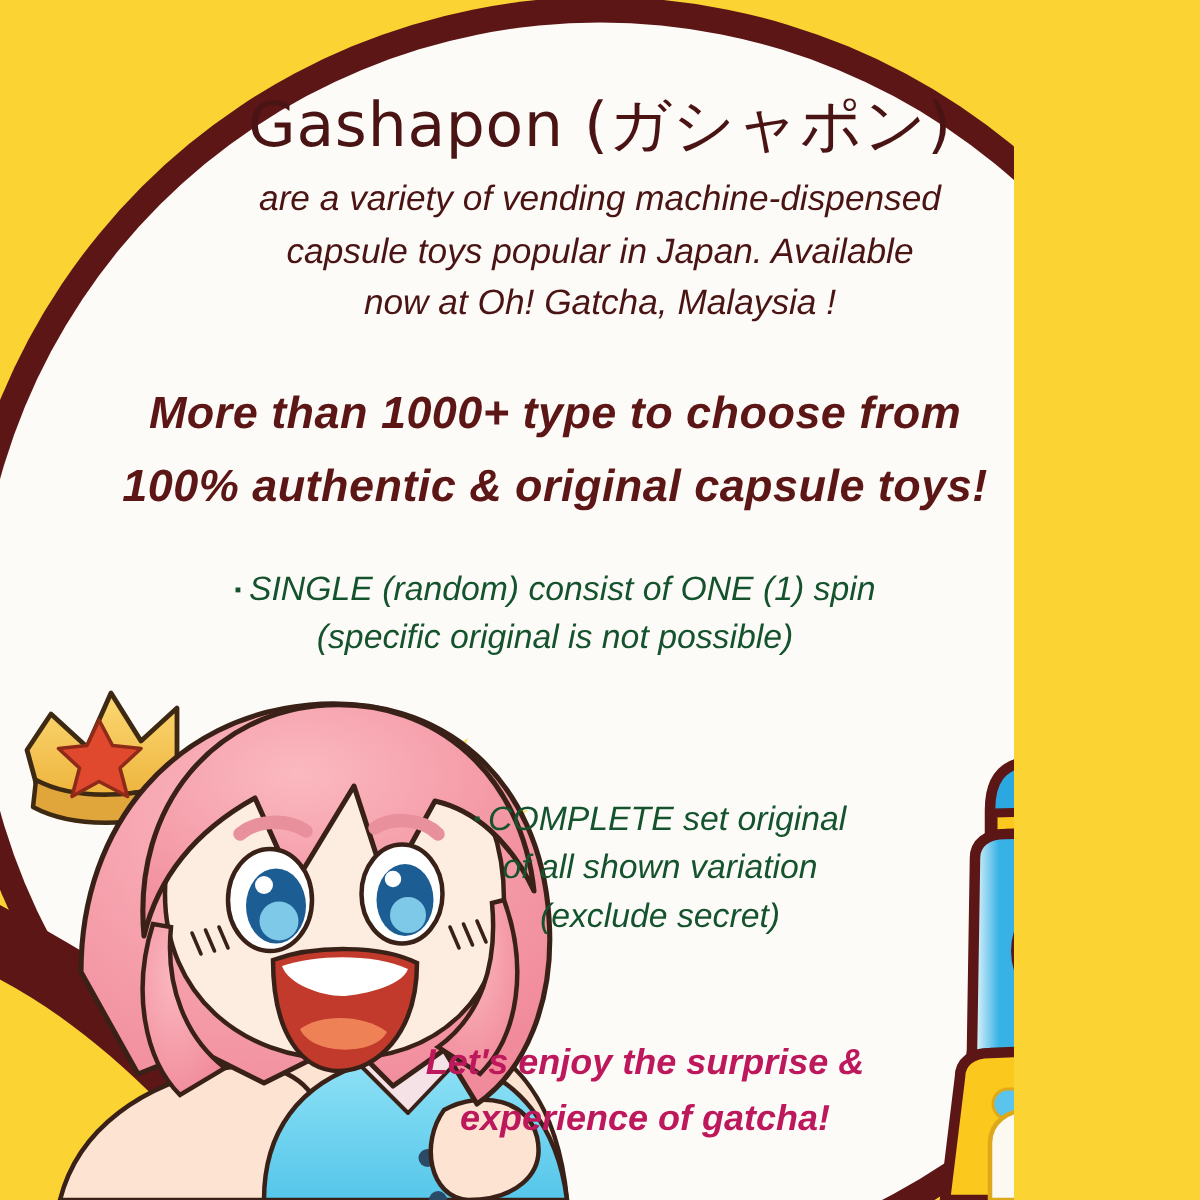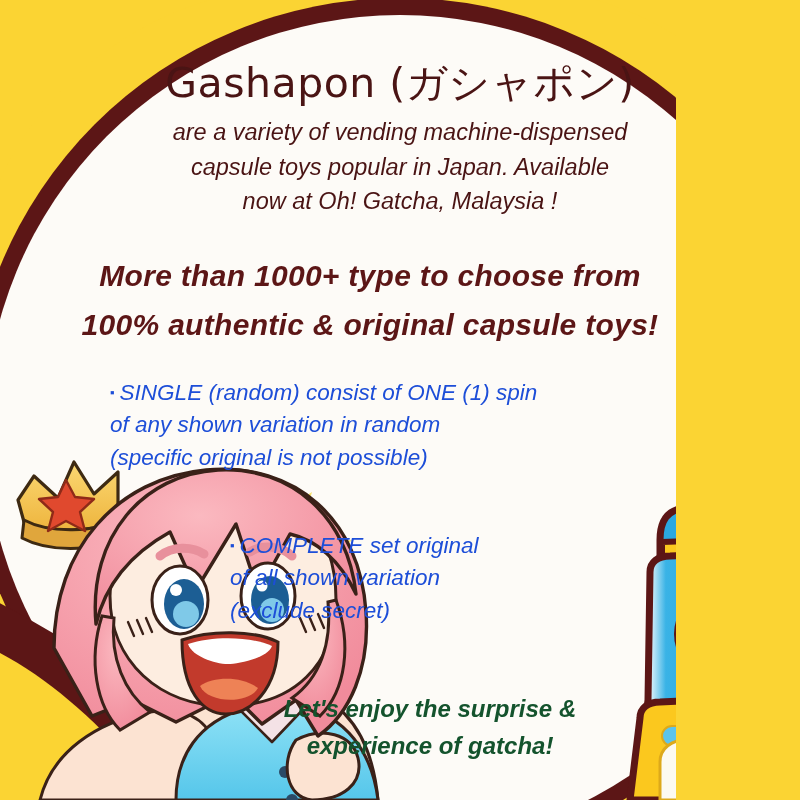--- a/index.html
+++ b/index.html
@@ -38,33 +38,33 @@
   }
   .headline{
     position:absolute;left:40px;top:252px;width:660px;
     text-align:center;
     font-size:30px;font-weight:bold;font-style:italic;
     line-height:1.62;letter-spacing:.3px;
     color:#5C1616;
   }
   .bullet-block{
     position:absolute;
-    text-align:left;
+    text-align:center;
     font-size:22.5px;font-style:italic;line-height:1.44;
-    color:#1d4ed8;
+    color:#14532d;
     font-family:"Liberation Sans",sans-serif;
   }
   #bullet-single{left:110px;top:377px;width:520px;}
   #bullet-complete{left:230px;top:530px;width:420px;}
   .sq{font-size:13px;vertical-align:3px;margin-right:5px;}
   .closing{
     position:absolute;left:210px;top:690px;width:440px;
     text-align:center;
     font-size:24px;font-weight:bold;font-style:italic;
-    line-height:1.56;color:#14532d;
+    line-height:1.56;color:#be185d;
   }
 </style>
 </head>
 <body>
 
 <div id="poster">
 
   <div class="bg-layer">
     <svg viewBox="0 0 800 800" xmlns="http://www.w3.org/2000/svg">
       <defs>
@@ -280,21 +280,20 @@
 
     <div class="headline">
       <div>More than 1000+ type to choose from</div>
       <div>100% authentic &amp; original capsule toys!</div>
     </div>
 
     <div class="bullet-block" id="bullet-single">
       <div>
         <span class="sq">▪</span><span>SINGLE (random) consist of ONE (1) spin</span>
       </div>
-      <div>of any shown variation in random</div>
       <div>(specific original is not possible)</div>
     </div>
 
     <div class="bullet-block" id="bullet-complete">
       <div>
         <span class="sq">▪</span><span>COMPLETE set original</span>
       </div>
       <div>of all shown variation</div>
       <div>(exclude secret)</div>
     </div>

